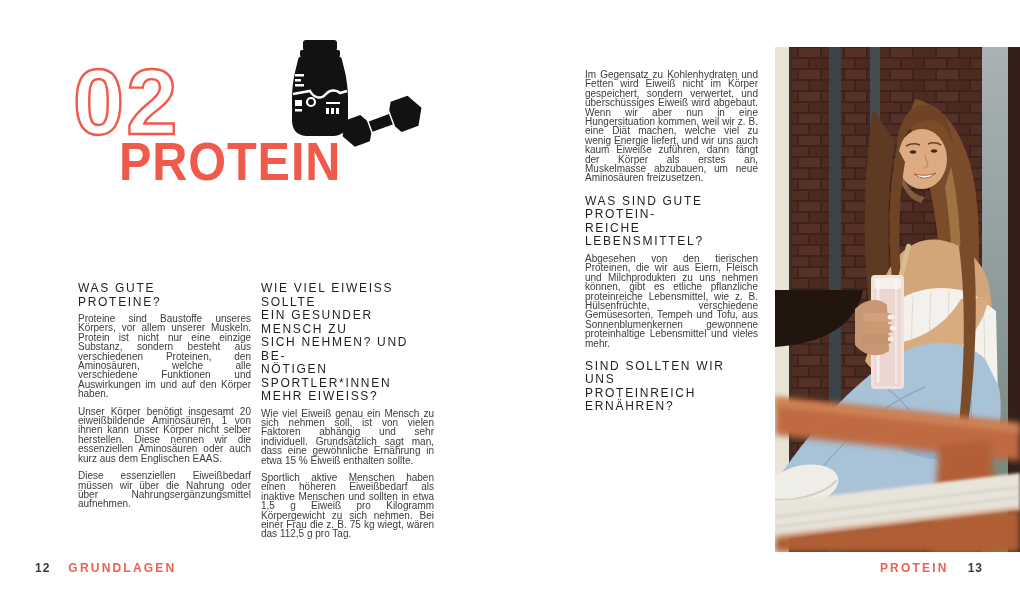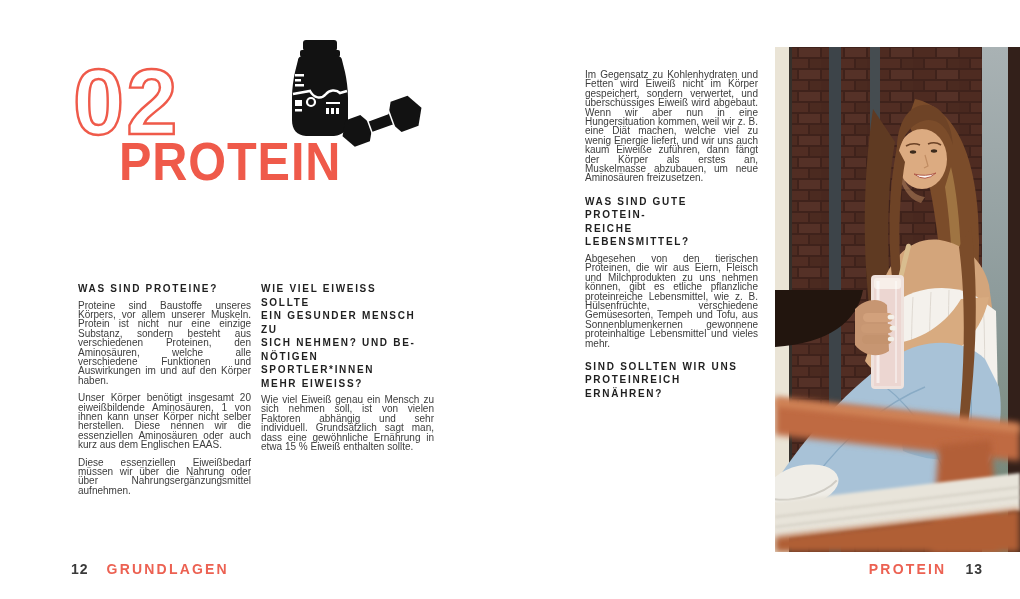--- a/index.html
+++ b/index.html
@@ -10,27 +10,27 @@
   .chapter-num-svg{left:70px;top:64px;width:132px;height:80px;}
   .chapter-title{left:119px;top:134px;font-size:54px;font-weight:800;color:#ef5a4a;
        letter-spacing:1px;line-height:1;transform:scaleX(0.9);transform-origin:left top;
        white-space:nowrap;}
   .icons-svg{left:278px;top:38px;width:148px;height:130px;}
   
   .col{position:absolute;top:282px;width:173px;}
   .col1{left:78px;}
   .col2{left:261px;}
   .col3{left:585px;top:70px;}
-  h2.h{font-size:10px;font-weight:bold;color:#1f1f1f;letter-spacing:1.7px;
+  h2.h{font-size:12px;font-weight:normal;color:#1f1f1f;letter-spacing:1.7px;
        line-height:13.5px;margin:0 17px 5px 0;white-space:pre-line;}
   h2.mt{margin-top:12px;}
   .col p{font-size:10px;line-height:9.4px;color:#3c3c3c;text-align:justify;
        margin:0 0 8px 0;hyphens:auto;-webkit-hyphens:auto;}
   
-  .footer{top:561px;display:flex;align-items:baseline;font-size:14px;font-weight:bold;margin-left:36px;}
+  .footer{top:561px;display:flex;align-items:baseline;font-size:12px;font-weight:bold;}
   .footer-left{left:35px;gap:18px;}
   .footer-right{right:37px;gap:19px;}
   .pagenum{color:#3a3a3a;letter-spacing:1px;}
   .section-label{color:#ec6152;letter-spacing:2.2px;}
   
   .photo{left:775px;top:47px;width:245px;height:505px;display:block;}
 </style>
 </head>
 <body>
 
@@ -64,33 +64,34 @@
       <polygon points="-2,32 6,18 22,18 30,32 22,46 6,46" fill="#121212"></polygon>
       <polygon points="46,32 55,16 73,16 82,32 73,48 55,48" fill="#121212"></polygon>
       <line x1="27" y1="21" x2="27" y2="43" stroke="#ffffff" stroke-width="1.5"></line>
       <line x1="50" y1="19" x2="50" y2="45" stroke="#ffffff" stroke-width="1.5"></line>
     </g>
   </svg>
 
   <div class="abs chapter-title">PROTEIN</div>
 
   <section class="col col1">
-    <h2 class="h">WAS SIND PROTEINE?</h2>
+    <h2 class="h">WAS GUTE PROTEINE?</h2>
     <p>Proteine sind Baustoffe unseres Körpers, vor allem unserer Muskeln. Protein ist nicht nur eine einzige Substanz, sondern besteht aus verschiedenen Proteinen, den Aminosäuren, welche alle verschiedene Funktionen und Auswirkungen im und auf den Körper haben.</p>
     <p>Unser Körper benötigt insgesamt 20 eiweißbildende Aminosäuren, 1 von ihnen kann unser Körper nicht selber herstellen. Diese nennen wir die essenziellen Aminosäuren oder auch kurz aus dem Englischen EAAS.</p>
     <p>Diese essenziellen Eiweißbedarf müssen wir über die Nahrung oder über Nahrungsergänzungsmittel aufnehmen.</p>
   </section>
 
   <section class="col col2">
     <h2 class="h">WIE VIEL EIWEISS SOLLTE
 EIN GESUNDER MENSCH ZU
 SICH NEHMEN? UND BE-
 NÖTIGEN SPORTLER*INNEN
 MEHR EIWEISS?</h2>
     <p>Wie viel Eiweiß genau ein Mensch zu sich nehmen soll, ist von vielen Faktoren abhängig und sehr individuell. Grundsätzlich sagt man, dass eine gewöhnliche Ernährung in etwa 15 % Eiweiß enthalten sollte.</p>
+    <p>Sportlich aktive Menschen haben einen höheren Eiweißbedarf als inaktive Menschen und sollten in etwa 1,5 g Eiweiß pro Kilogramm Körpergewicht zu sich nehmen. Bei einer Frau die z. B. 75 kg wiegt, wären das 112,5 g pro Tag.</p>
   </section>
 
   <section class="col col3">
     <p>Im Gegensatz zu Kohlenhydraten und Fetten wird Eiweiß nicht im Körper gespeichert, sondern verwertet, und überschüssiges Eiweiß wird abgebaut. Wenn wir aber nun in eine Hungersituation kommen, weil wir z. B. eine Diät machen, welche viel zu wenig Energie liefert, und wir uns auch kaum Eiweiße zuführen, dann fängt der Körper als erstes an, Muskelmasse abzubauen, um neue Aminosäuren freizusetzen.</p>
     <h2 class="h mt">WAS SIND GUTE PROTEIN-
 REICHE LEBENSMITTEL?</h2>
     <p>Abgesehen von den tierischen Proteinen, die wir aus Eiern, Fleisch und Milchprodukten zu uns nehmen können, gibt es etliche pflanzliche proteinreiche Lebensmittel, wie z. B. Hülsenfrüchte, verschiedene Gemüsesorten, Tempeh und Tofu, aus Sonnenblumenkernen gewonnene proteinhaltige Lebensmittel und vieles mehr.</p>
     <h2 class="h mt">SIND SOLLTEN WIR UNS
 PROTEINREICH ERNÄHREN?</h2>
   </section>

